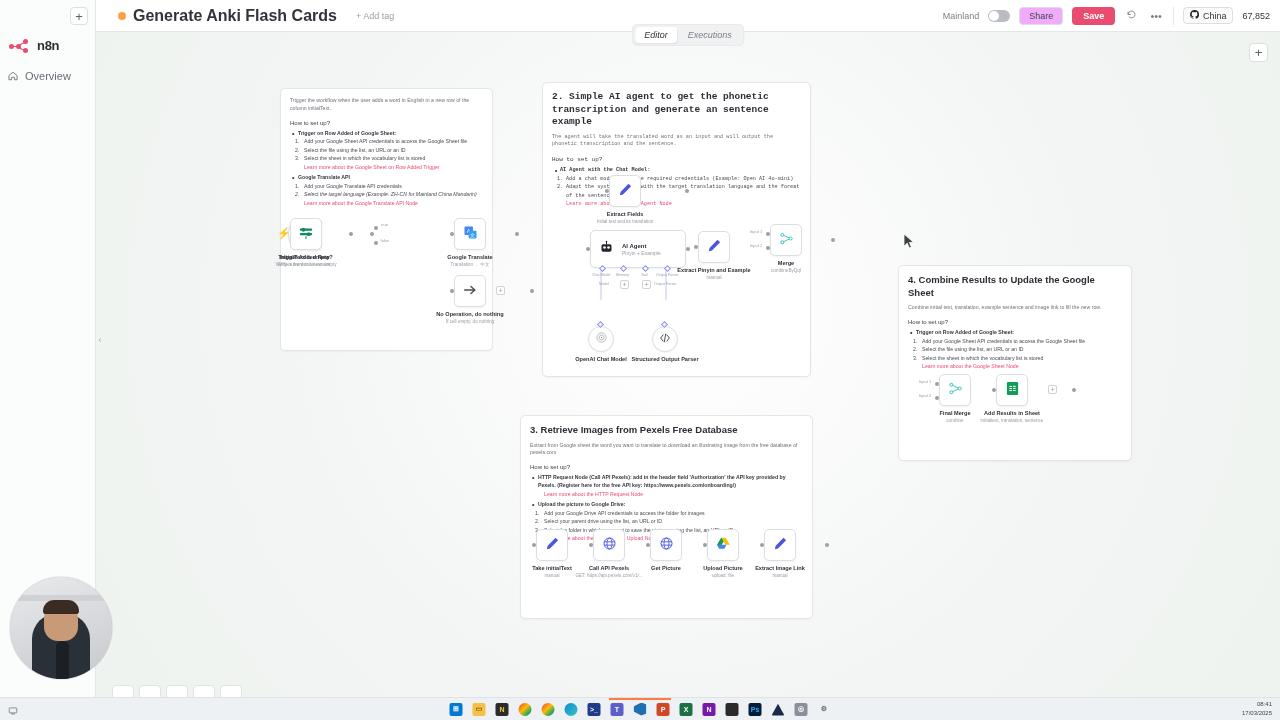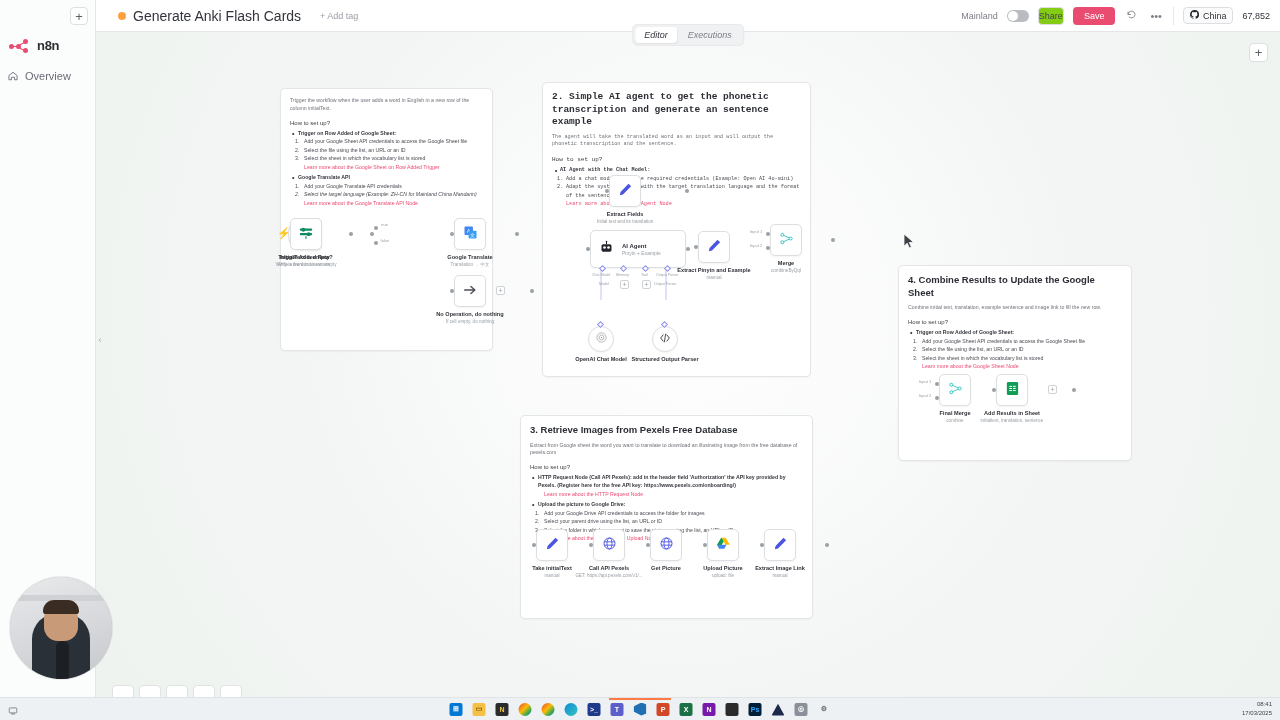--- a/index.html
+++ b/index.html
@@ -55,35 +55,35 @@
   .wc-mic{position:absolute;left:46px;bottom:0;width:13px;height:38px;background:#1c1f23;border-radius:6px 6px 0 0;}
 
   
   #topbar {
     position:absolute;left:96px;top:0;width:1184px;height:32px;
     background:#fff;border-bottom:1px solid #e4e6e8;
     display:flex;align-items:center;z-index:25;
   }
   .wf-title-wrap{display:flex;align-items:center;gap:7px;padding-left:22px;}
   .wf-dot{width:8px;height:8px;border-radius:50%;background:#ff9f43;}
-  .wf-title{font-size:14px;font-weight:normal;color:#31343b;}
+  .wf-title{font-size:16px;font-weight:bold;color:#31343b;}
   .add-tag{font-size:9px;color:#9aa0a6;margin-left:12px;}
   .tabs{
     position:absolute;left:50%;transform:translateX(-50%);top:24px;
     display:flex;background:#f0f1f2;border-radius:5px;padding:2px;gap:2px;
     border:1px solid #e8e9ea;
   }
   .tab{font-size:9px;padding:3px 9px;border-radius:4px;color:#7b7f86;font-style:italic;}
   .tab.active{background:#fff;color:#31343b;box-shadow:0 1px 1px rgba(0,0,0,.07);}
   .top-right{margin-left:auto;display:flex;align-items:center;gap:9px;padding-right:10px;}
   .inactive-lbl{font-size:9px;color:#7b7f86;}
   .toggle{width:22px;height:12px;border-radius:7px;background:#b9bdc2;position:relative;}
   .toggle i{position:absolute;left:1px;top:1px;width:10px;height:10px;border-radius:50%;background:#fff;}
-  .btn-share{font-size:9px;border:1px solid #dcdfe2;background:#84cc16;border-radius:4px;padding:3px 0;color:#42454b;}
-  .btn-save{font-size:9px;background:#ea4b71;color:#fff;border-radius:4px;padding:4px 11px;font-weight:normal;}
+  .btn-share{font-size:9px;border:1px solid #dcdfe2;background:#f0abfc;border-radius:4px;padding:3px 9px;color:#42454b;}
+  .btn-save{font-size:9px;background:#ea4b71;color:#fff;border-radius:4px;padding:4px 11px;font-weight:bold;}
   .icon-btn{font-size:11px;color:#7b7f86;padding:0 2px;}
   .sep{width:1px;height:18px;background:#e4e6e8;}
   .star-btn{display:flex;align-items:center;gap:4px;border:1px solid #dcdfe2;border-radius:4px;background:#fbfbfb;padding:2px 6px;font-size:9px;color:#31343b;}
   .star-count{font-size:9px;color:#31343b;}
 
   
   #canvas{
     position:absolute;left:96px;top:32px;width:1184px;height:665px;
     background:
       radial-gradient(circle at 50% 42%, #ffffff 0%, #f3f5f4 58%, #eef3ef 100%);

